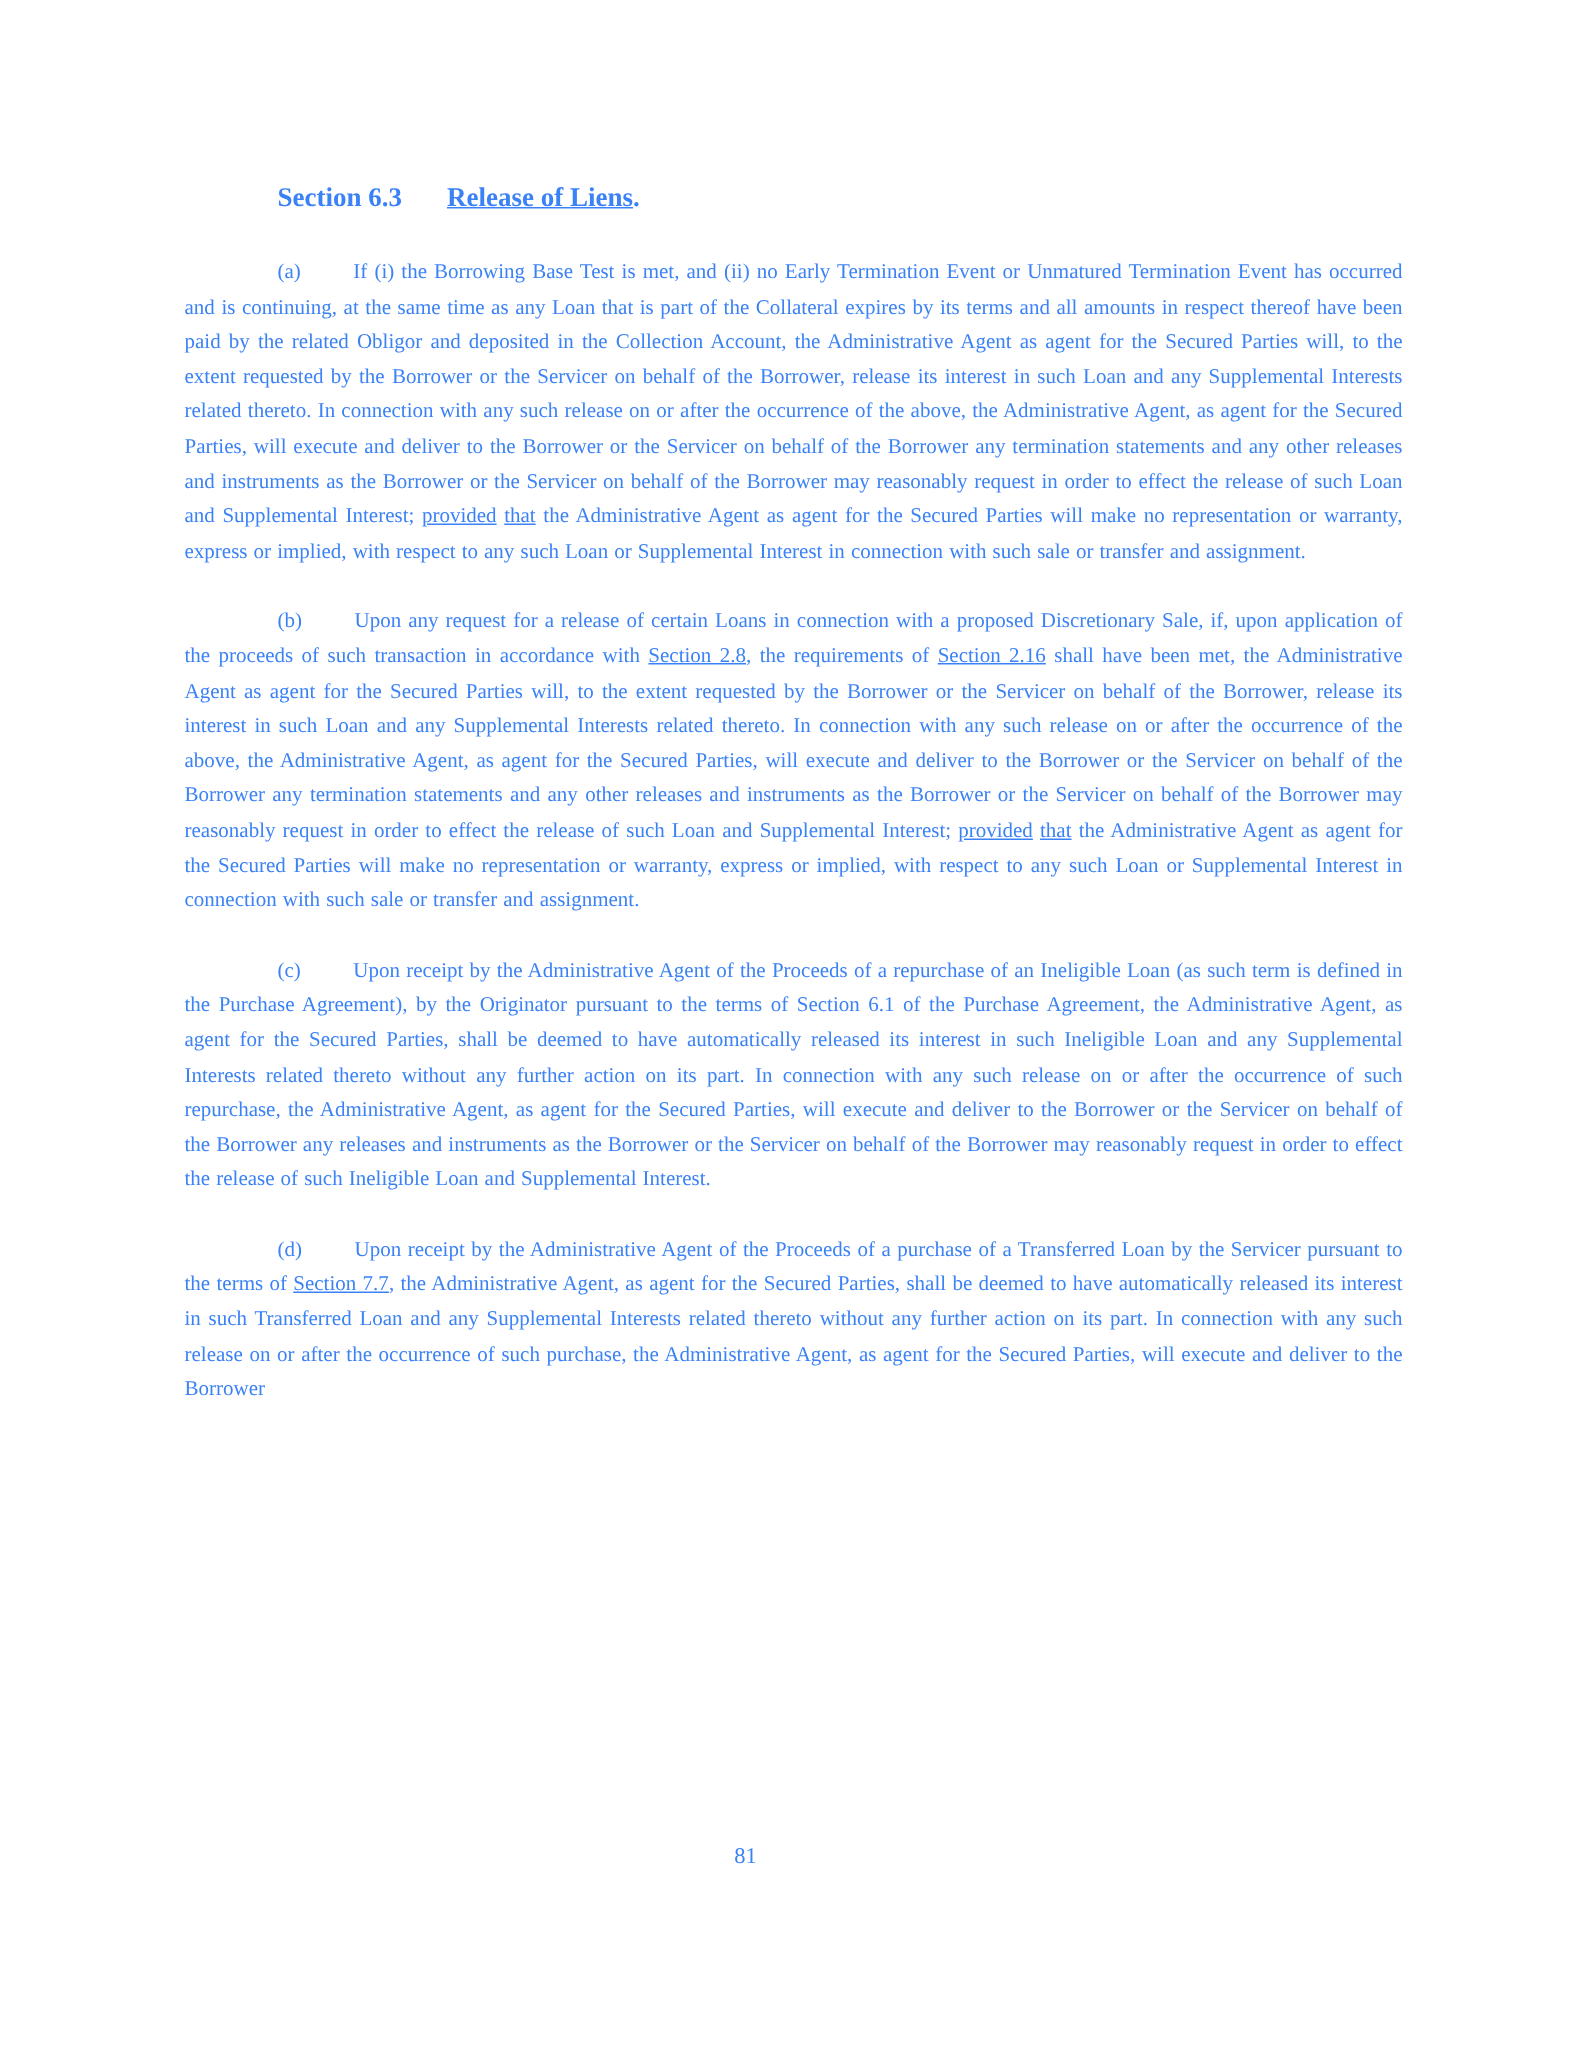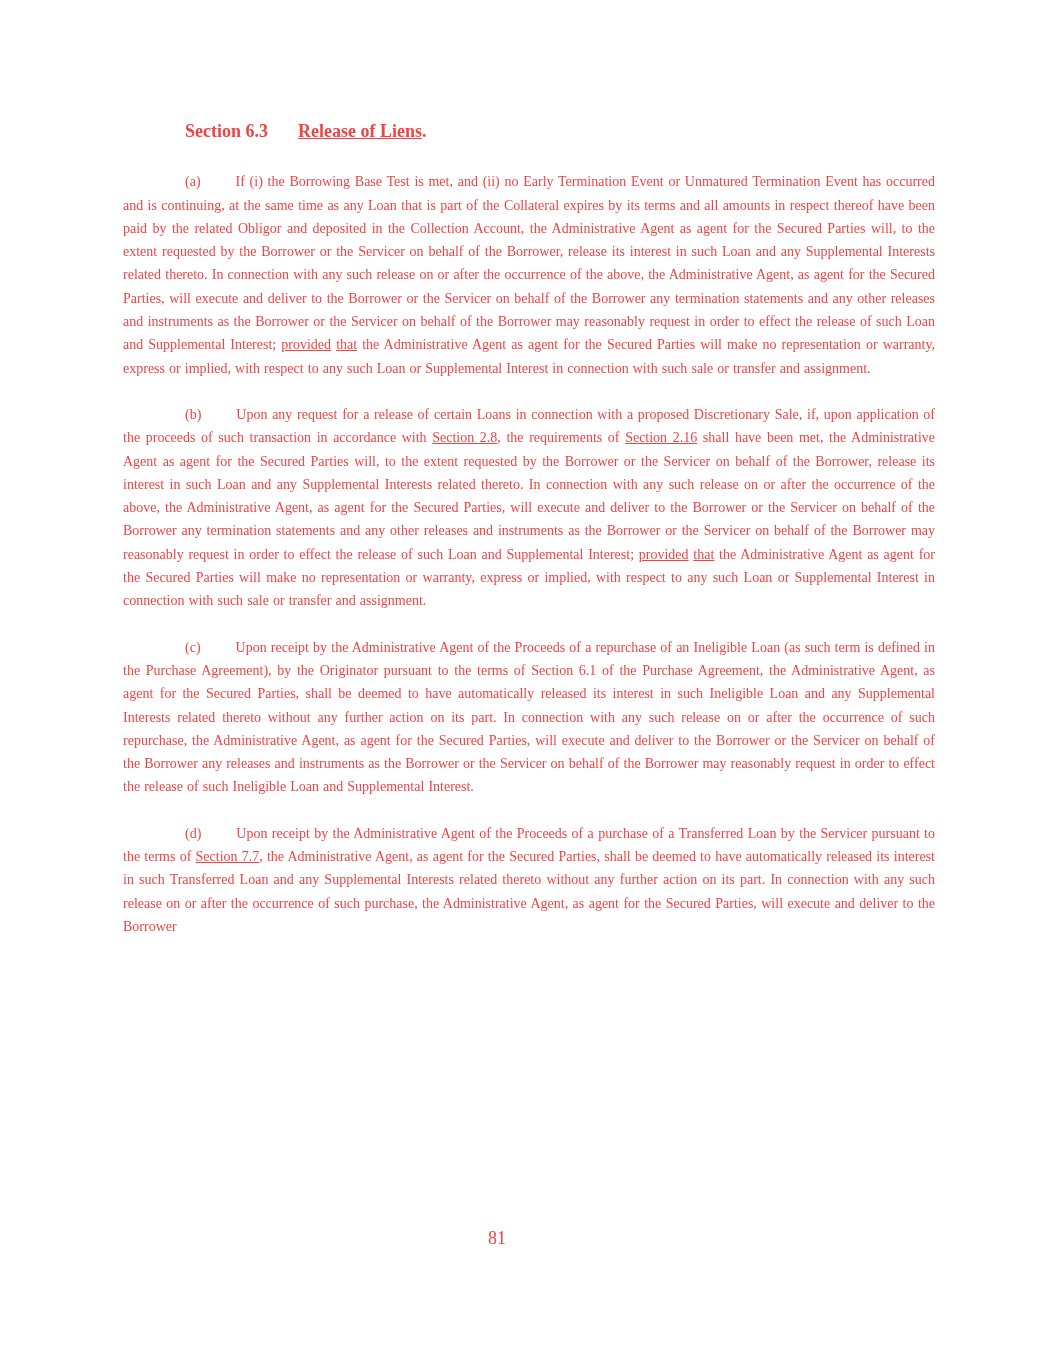--- a/index.html
+++ b/index.html
@@ -6,21 +6,21 @@
   body {
     width: 1055px;
     height: 1365px;
     background: #ffffff;
   }
   .page {
     position: relative;
     width: 1055px;
     height: 1365px;
     background: #ffffff;
-    color: #ef4444;
+    color: #3b82f6;
     font-family: "Liberation Serif", "DejaVu Serif", serif;
     overflow: hidden;
   }
   .content {
     position: absolute;
     left: 123px;
     top: 120px;
     width: 812px;
   }
   .heading {
@@ -42,21 +42,21 @@
     word-spacing: 0.04em;
   }
   .para-first { margin-top: 27px; }
   .tab { display: inline-block; width: 35px; }
   .footer {
     position: absolute;
     left: 123px;
     top: 1227px;
     width: 748px;
     text-align: center;
-    font-size: 18px;
+    font-size: 15px;
     line-height: 23.3px;
   }
 </style>
 </head>
 <body>
 
 <div class="page">
   <div class="content">
 
     <p class="heading">

